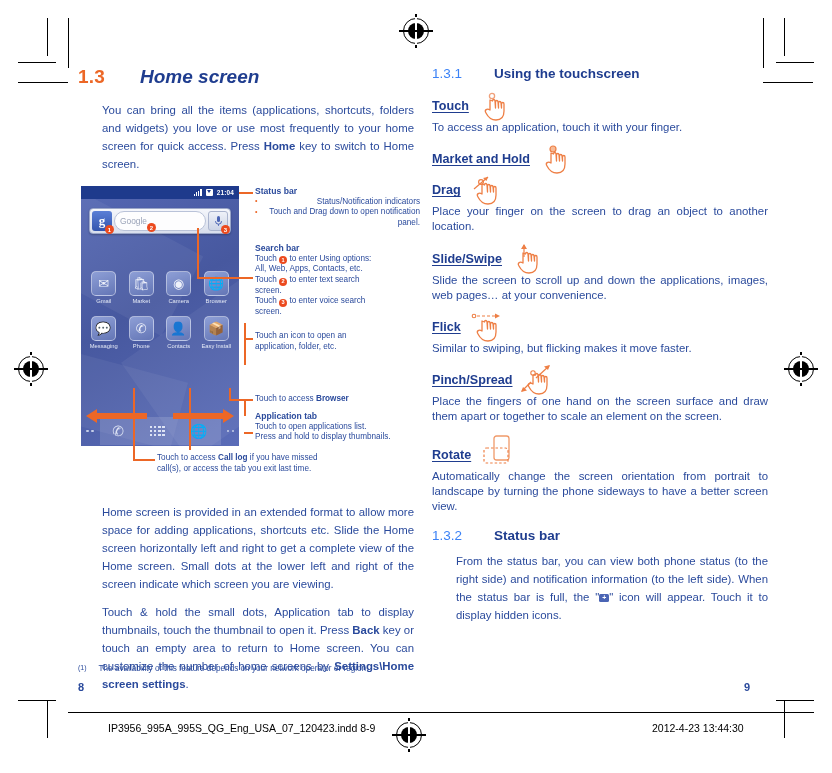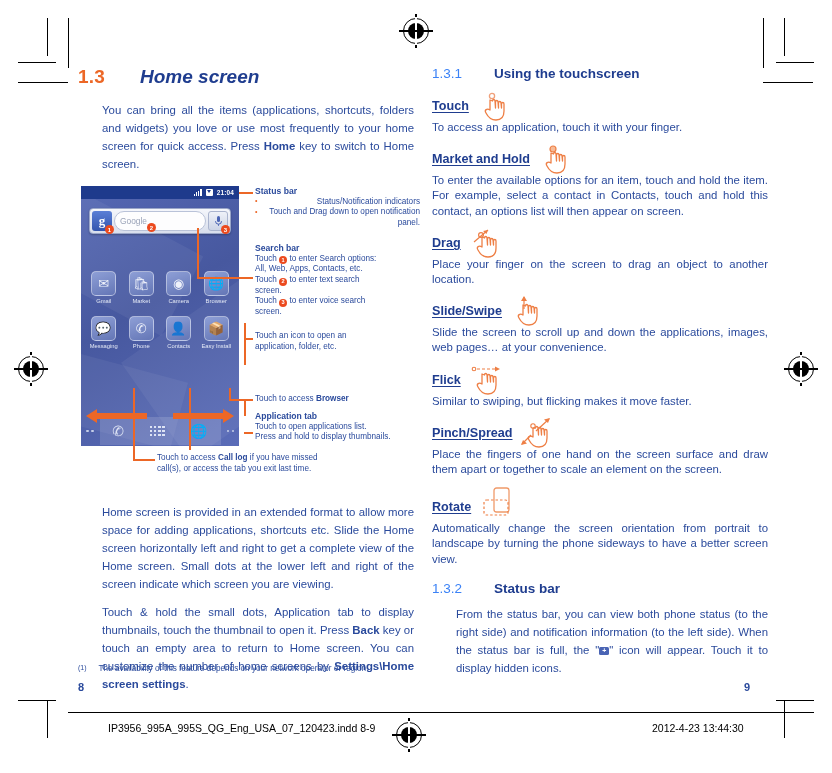--- a/index.html
+++ b/index.html
@@ -387,21 +387,21 @@
       <div class="callout" style="left:177px;top:3px;width:165px;">
         <div class="c-title">Status bar</div>
         <ul class="bullets">
           <li>Status/Notification indicators</li>
           <li>Touch and Drag down to open notification panel.</li>
         </ul>
       </div>
 
       <div class="callout" style="left:177px;top:60px;width:165px;">
         <div class="c-title">Search bar</div>
-        <div><span>Touch</span> <span class="inline-num">1</span> <span>to enter Search options:</span></div>
+        <div><span>Touch</span> <span class="inline-num">1</span> <span>to enter Using options:</span></div>
         <div>All, Web, Apps, Contacts, etc.</div>
         <div><span>Touch</span> <span class="inline-num">2</span> <span>to enter text search</span></div>
         <div>screen.</div>
         <div><span>Touch</span> <span class="inline-num">3</span> <span>to enter voice search</span></div>
         <div>screen.</div>
       </div>
 
       <div class="callout" style="left:177px;top:148px;width:165px;">
         <div>Touch an icon to open an</div>
         <div>application, folder, etc.</div>
@@ -453,21 +453,20 @@
     <div class="gesture">
       <div class="gesture-head">
         <span class="gesture-title">Market and Hold </span>
         <span class="hand-ico">
           <svg width="40" height="34" viewBox="0 0 40 34">
             <circle cx="14" cy="5" r="3" fill="#f7bb97" stroke="#ee7f45" stroke-width="1.2"></circle>
             <path d="M12 9 L12 19 C9 17 6 19 8 22 C10 26 13 29 18 29 C24 29 26 25 26 20 L26 13 C26 11 23.5 11 23.5 13 L23.5 17 L23 12 C23 10 20.5 10 20.5 12 L20.5 17 L20 11 C20 9 17.5 9 17.5 11 L17.5 17 L17 10 C17 8 14.5 8 14.5 10 Z" fill="none" stroke="#ee7f45" stroke-width="1.3" stroke-linejoin="round"></path>
           </svg>
         </span>
       </div>
-      <p class="g-desc">To enter the available options for an item, touch and hold the item. For example, select a contact in Contacts, touch and hold this contact, an options list will then appear on screen.</p>
     </div>
 
     <div class="gesture">
       <div class="gesture-head">
         <span class="gesture-title">Drag</span>
         <span class="hand-ico">
           <svg width="40" height="34" viewBox="0 0 40 34">
             <path d="M4 14 L18 2" stroke="#ee7f45" stroke-width="1.2" fill="none"></path>
             <path d="M18 2 L13 3 L16.5 6 Z" fill="#ee7f45"></path>
             <circle cx="11" cy="7" r="2.4" fill="none" stroke="#ee7f45" stroke-width="1.2"></circle>

